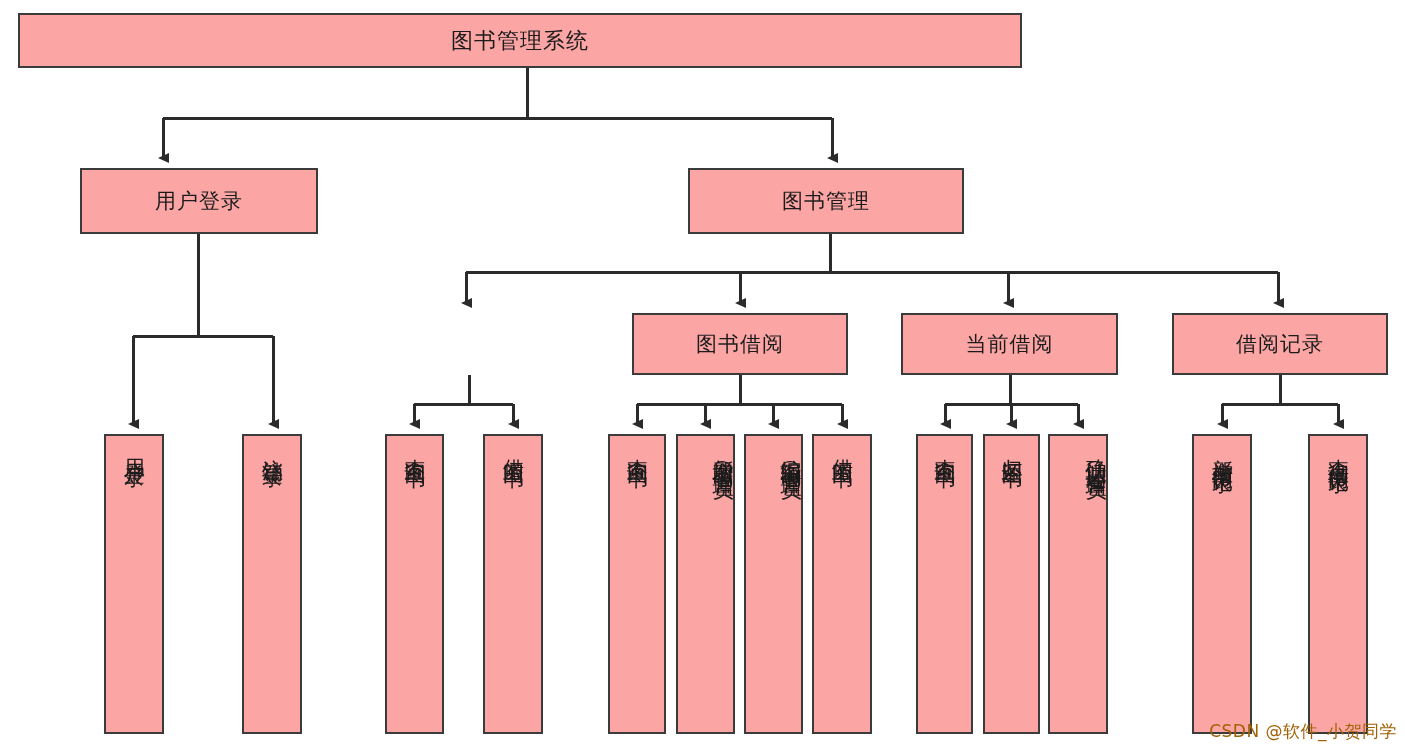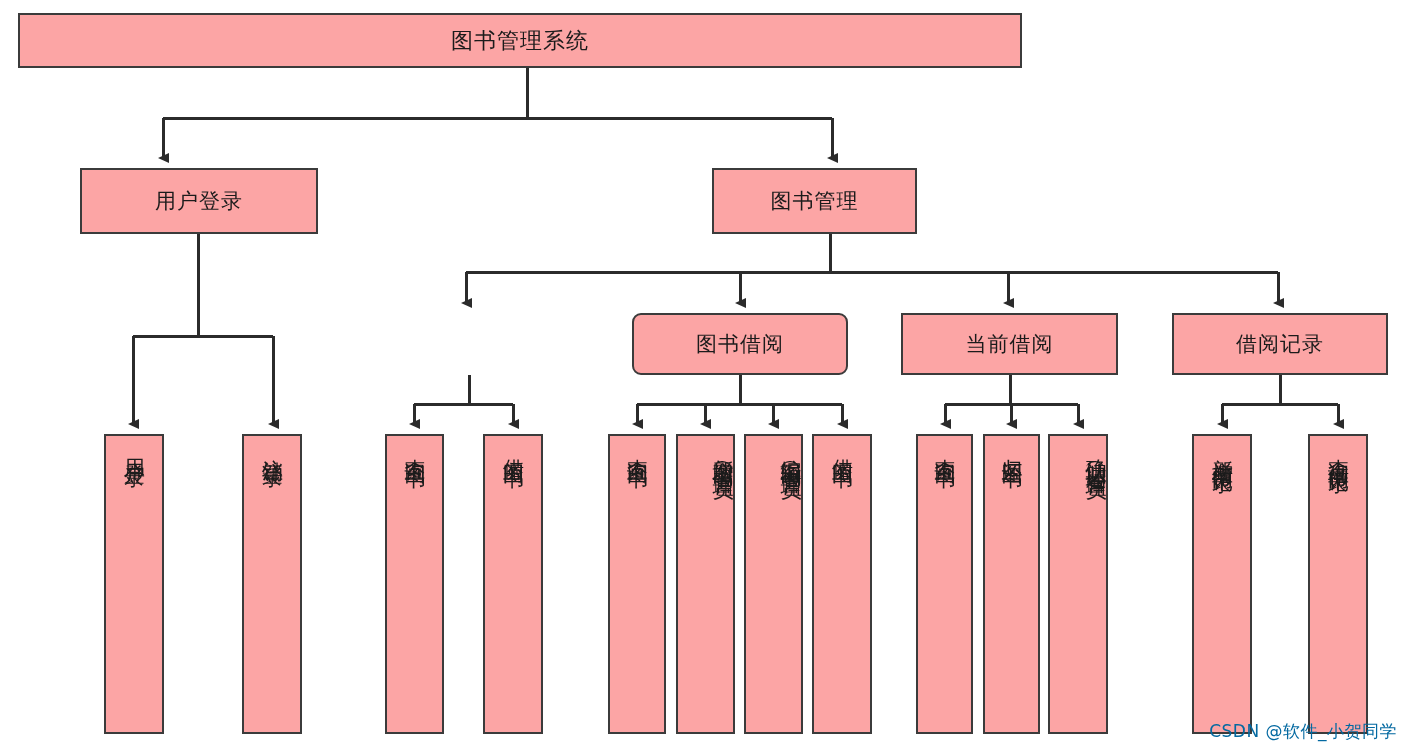--- a/index.html
+++ b/index.html
@@ -52,21 +52,21 @@
     white-space:nowrap;
   }
   .node.v.center{
     align-items:center;
   }
   #watermark{
     position:absolute;
     right:8px;
     bottom:4px;
     font-size:17px;
-    color:#0369a1;
+    color:#a16207;
     letter-spacing:0.5px;
     white-space:nowrap;
     user-select:none;
   }
 </style>
 </head>
 <body>
 
 <div id="canvas">
 
@@ -122,25 +122,25 @@
     </g>
   </svg>
 
   <div class="node h root" style="left:18px;top:13px;width:1004px;height:55px;">
     <span>图书管理系统</span>
   </div>
 
   <div class="node h" style="left:80px;top:168px;width:238px;height:66px;">
     <span>用户登录</span>
   </div>
-  <div class="node h" style="left:712px;top:168px;width:205px;height:66px;text-align:right;">
+  <div class="node h" style="left:688px;top:168px;width:276px;height:66px;text-align:right;">
     <span>图书管理</span>
   </div>
 
-  <div class="node h" style="left:632px;top:313px;width:216px;height:62px;border-radius:9px;">
+  <div class="node h" style="left:632px;top:313px;width:216px;height:62px;">
     <span>图书借阅</span>
   </div>
   <div class="node h" style="left:901px;top:313px;width:217px;height:62px;">
     <span>当前借阅</span>
   </div>
   <div class="node h" style="left:1172px;top:313px;width:216px;height:62px;">
     <span>借阅记录</span>
   </div>
 
   <div class="node v center" style="left:104px;top:434px;width:60px;height:300px;">

